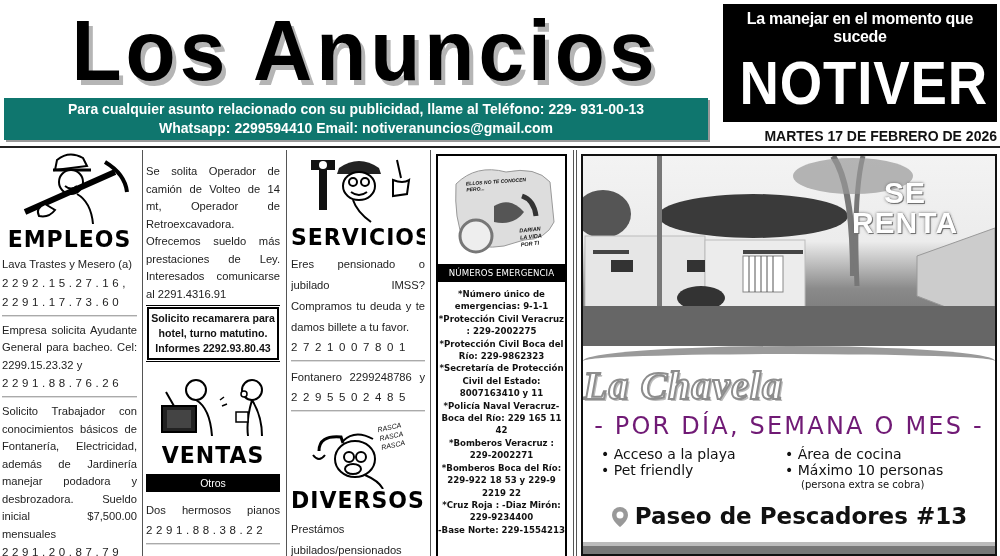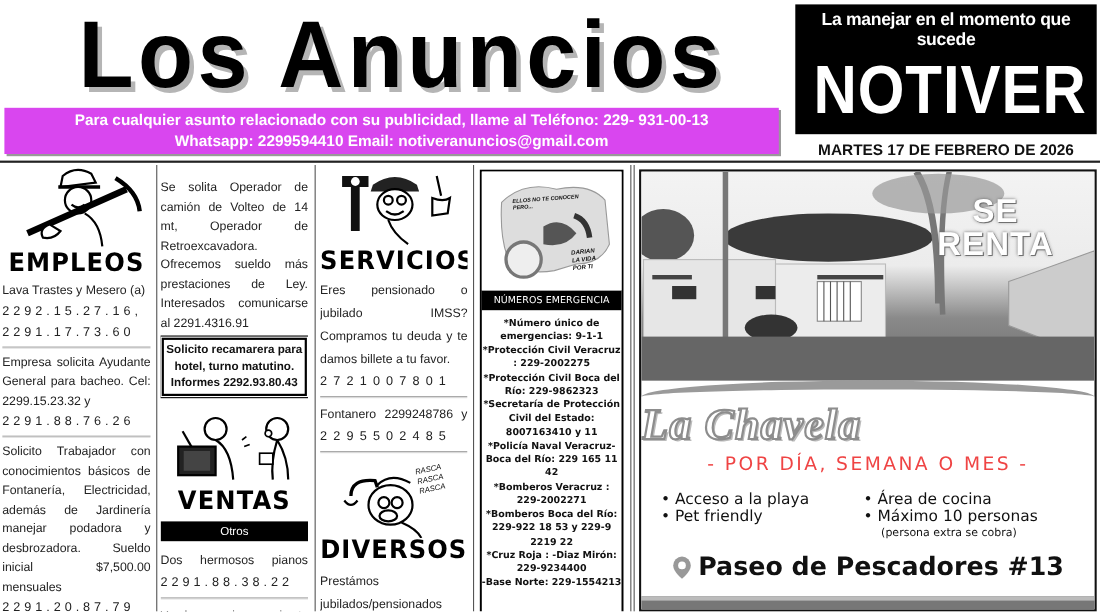--- a/index.html
+++ b/index.html
@@ -9,33 +9,33 @@
   
   .masthead-title {
     position: absolute; left: 20px; top: 6px; width: 690px; height: 90px;
     text-align: center; font-family: "Liberation Sans", sans-serif; font-weight: 900;
     font-size: 82px; line-height: 90px; letter-spacing: 4px; color: #000;
     text-shadow: 4px 4px 0 #b5b5b5;
     transform: scaleY(1.05);
   }
   .contact-bar {
     position: absolute; left: 4px; top: 98px; width: 704px; height: 42px;
-    background: #d946ef; color: #fff; text-align: center;
+    background: #0f766e; color: #fff; text-align: center;
     font-family: "Liberation Sans", sans-serif; font-weight: bold; font-size: 14px; line-height: 19px;
     padding-top: 2px;
     box-shadow: 2px 2px 0 #999;
   }
   .notiver-box {
     position: absolute; left: 723px; top: 4px; width: 274px; height: 118px; background: #000; color: #fff;
     text-align: center;
   }
   .notiver-tagline { font-family: "Liberation Sans", sans-serif; font-weight: bold; font-size: 16px; padding-top: 6px; letter-spacing: -0.3px; }
   .notiver-name { font-family: "Liberation Sans", sans-serif; font-weight: 900; font-size: 62px; line-height: 74px; letter-spacing: 1px; transform: scaleX(0.88); }
   .date-line {
-    position: absolute; left: 723px; top: 128px; width: 274px; text-align: center;
+    position: absolute; left: 723px; top: 128px; width: 274px; text-align: right;
     font-family: "Liberation Sans", sans-serif; font-weight: bold; font-size: 14px; color: #111;
   }
   .rule-top { position: absolute; left: 0; top: 146px; width: 1000px; height: 2px; background: #222; }
 
   
   .col { position: absolute; top: 150px; height: 406px; overflow: hidden; }
   .col-1 { left: 2px; width: 135px; }
   .col-2 { left: 146px; width: 134px; margin-top: 13px; }
   .col-3 { left: 291px; width: 134px; }
   .col-4 { left: 436px; width: 131px; }
@@ -93,22 +93,22 @@
   .white-panel {
     position: absolute; left: 0; top: 190px; width: 412px; height: 200px; background: #fff;
     border-top: 8px solid #9a9a9a; border-radius: 60% 60% 0 0 / 18px 18px 0 0;
   }
   .chavela {
     position: absolute; left: 0; top: 8px; width: 451px; text-align: left; font-family: Liberation Serif, serif;
     font-style: italic; font-weight: bold; font-size: 40px; color: #fff;
     -webkit-text-stroke: 2px #8d8d8d; text-shadow: 2px 2px 0 #bbb; letter-spacing: 1px;
   }
   .por-dia {
-    position: absolute; left: 0; top: 58px; width: 412px; text-align: center; color: #ef4444;
-    font-family: "DejaVu Sans", sans-serif; font-size: 17px; letter-spacing: 2.2px;
+    position: absolute; left: 0; top: 58px; width: 412px; text-align: center; color: #701a75;
+    font-family: "DejaVu Sans", sans-serif; font-size: 24px; letter-spacing: 2.2px;
   }
   .features { position: absolute; left: 18px; top: 92px; width: 380px; font-family: "DejaVu Sans", sans-serif; font-size: 14px; line-height: 16px; color: #111; }
   .feat-col { position: absolute; top: 0; }
   .feat-col.left { left: 0; }
   .feat-col.right { left: 184px; }
   .feat-item::before { content: "• "; }
   .feat-note { font-size: 10px; padding-left: 16px; line-height: 13px; }
   .address {
     position: absolute; left: 0; top: 150px; width: 412px; text-align: center; font-family: "DejaVu Sans", sans-serif; font-weight: bold; color: #111;
   }

